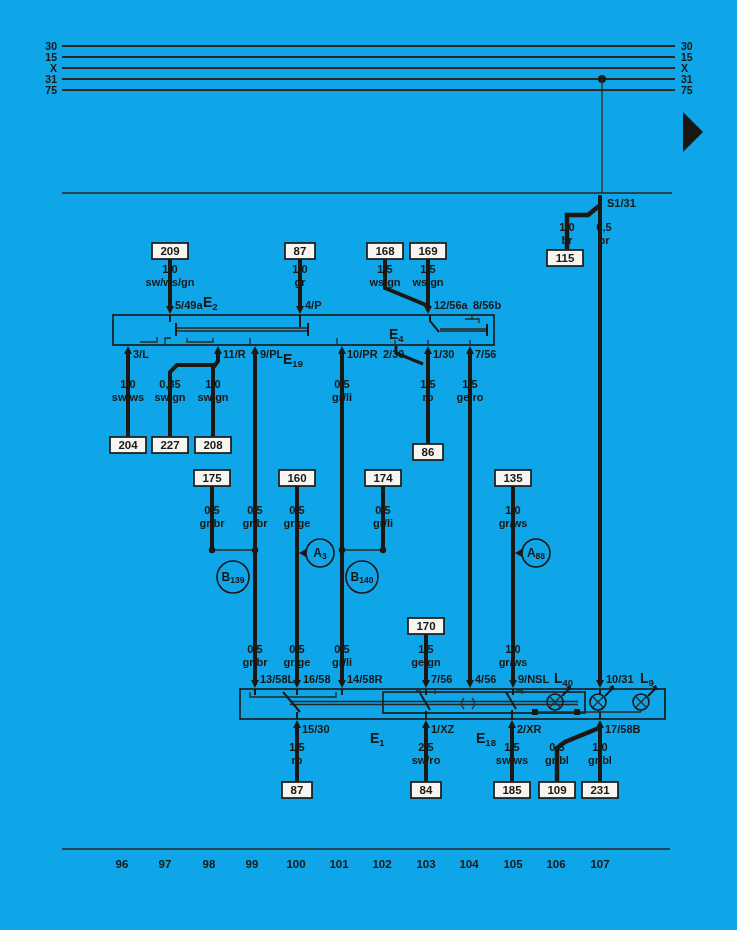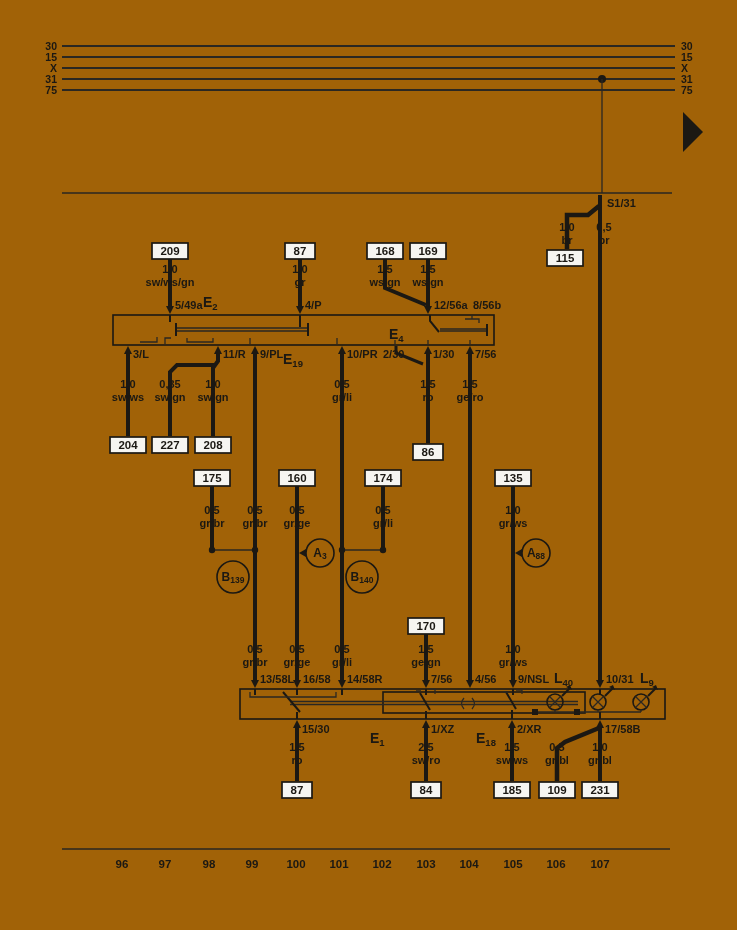--- a/index.html
+++ b/index.html
@@ -1,16 +1,16 @@
 <!DOCTYPE html>
 <html><head>
 <meta charset="utf-8">
 <style>
   html,body{margin:0;padding:0;background:#e8e7e2;}
-  .page{position:relative;width:737px;height:930px;background:#a16207;overflow:hidden;}
+  .page{position:relative;width:737px;height:930px;background:#0ea5e9;overflow:hidden;}
   svg{position:absolute;left:0;top:0;}
   text{font-family:"Liberation Sans",sans-serif;fill:#1b1813;}
   .lbl{font-size:11px;font-weight:600;text-anchor:middle;}
   .term{font-size:11px;font-weight:600;text-anchor:start;}
   .comp{font-size:14px;font-weight:600;text-anchor:start;}
   .sub{font-size:9.5px;}
   .boxnum{font-size:11.5px;font-weight:700;text-anchor:middle;}
   .busl{font-size:10.5px;font-weight:700;}
   .track{font-size:11.5px;font-weight:600;text-anchor:middle;}
   .splt{font-size:12px;font-weight:600;text-anchor:middle;}

